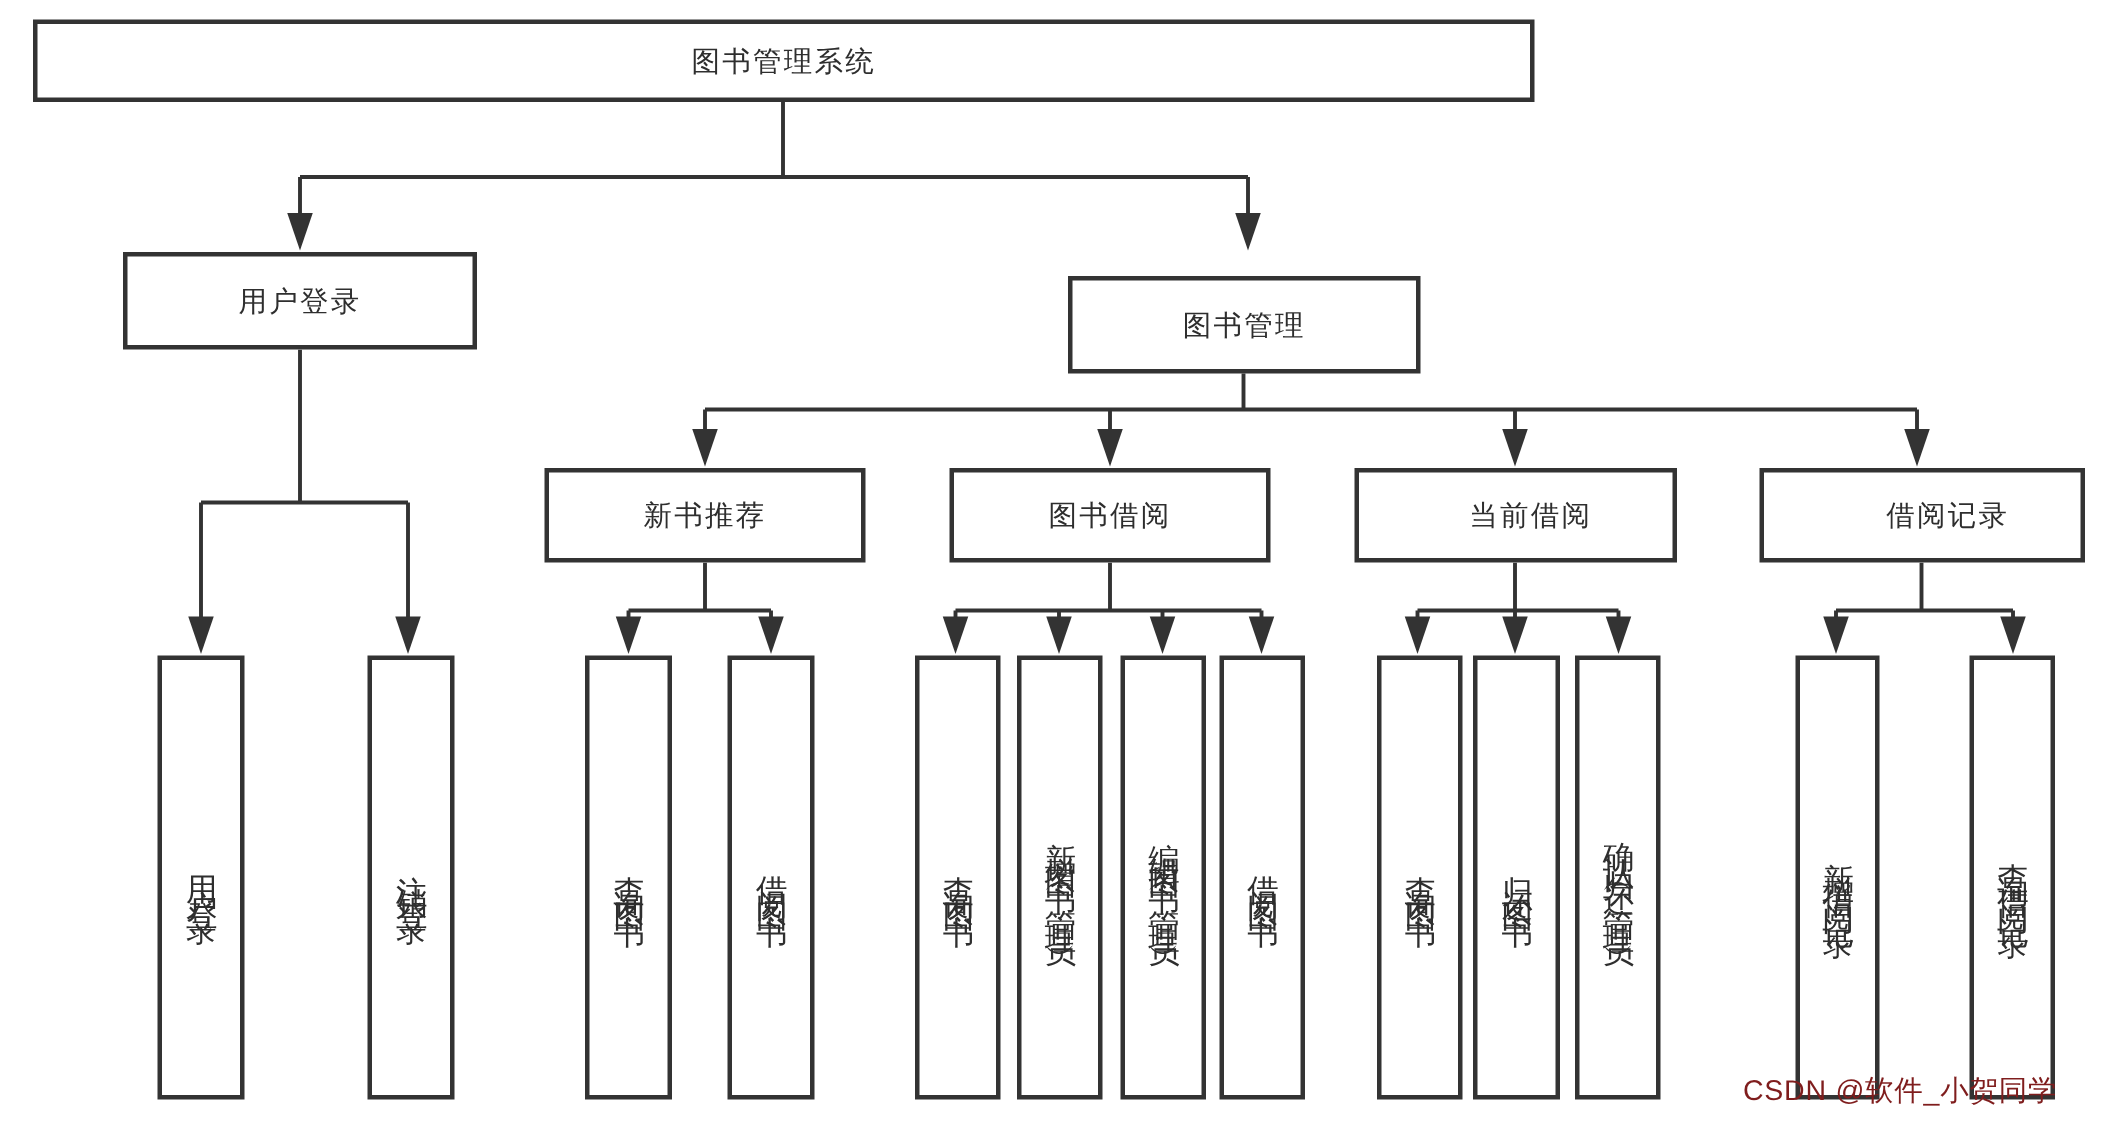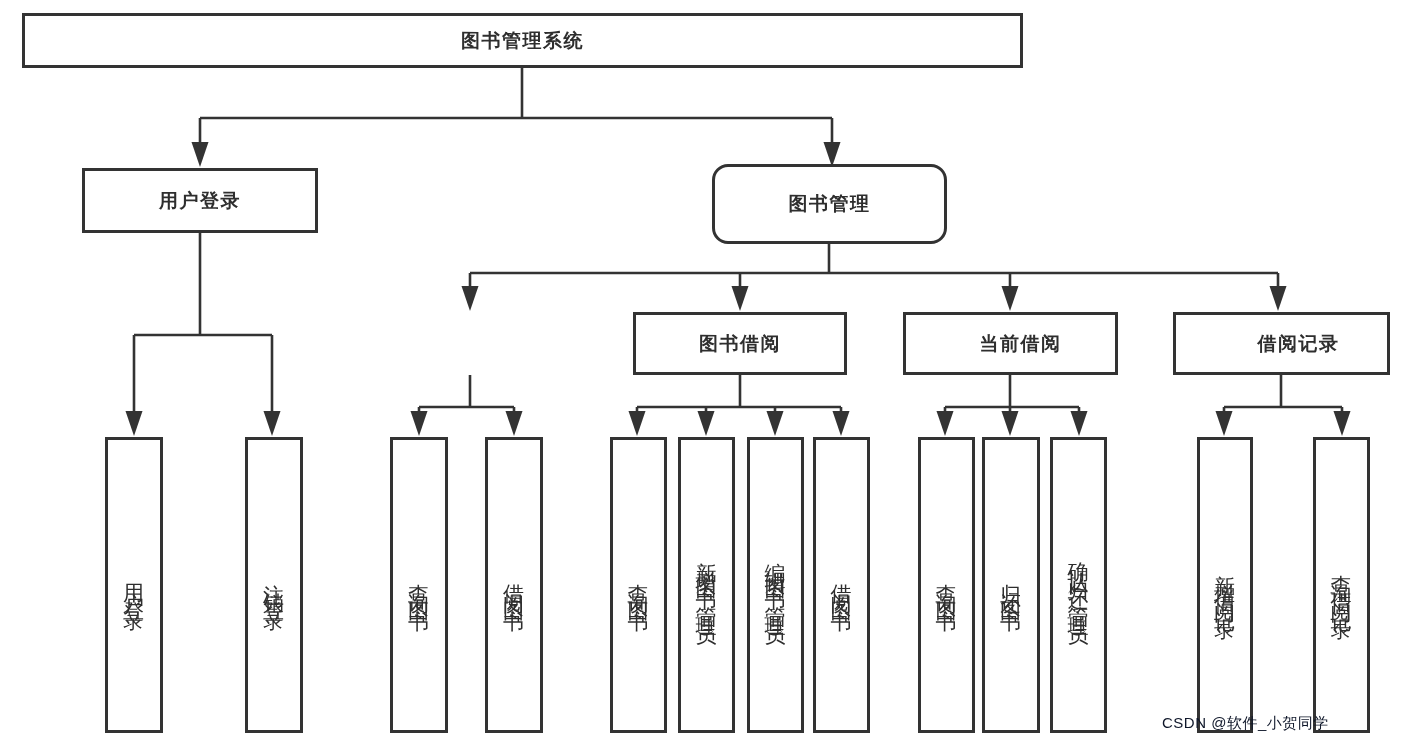--- a/index.html
+++ b/index.html
@@ -7,27 +7,27 @@
     position:relative;width:1405px;height:747px;background:#ffffff;
     font-family:"Liberation Sans","DejaVu Sans",sans-serif;overflow:hidden;
   }
   #connectors{position:absolute;left:0;top:0;width:1405px;height:747px;}
   .node{
     position:absolute;box-sizing:border-box;background:#ffffff;
     border:3px solid #333333;display:flex;align-items:center;justify-content:center;
     color:#2e2e2e;
   }
   .box-root{border-width:3px;}
-  .box-root .lbl,.box-h .lbl{font-size:19px;letter-spacing:1.5px;font-weight:700;}
+  .box-root .lbl,.box-h .lbl{font-size:19px;letter-spacing:1.5px;font-weight:400;}
   .box-v .lbl{
     writing-mode:vertical-rl;text-orientation:mixed;
     font-size:21px;letter-spacing:9px;line-height:1;font-weight:500;
   }
   #watermark{
-    position:absolute;color:#0f172a;font-size:15px;letter-spacing:0.5px;
+    position:absolute;color:#7f1d1d;font-size:19px;letter-spacing:0.5px;
     white-space:nowrap;z-index:5;text-align:right;
   }
 </style>
 </head>
 <body>
 
 <div id="stage">
 
   <svg id="connectors" viewBox="0 0 1405 747" xmlns="http://www.w3.org/2000/svg">
       <line x1="522" y1="68" x2="522" y2="118" stroke="#333333" stroke-width="2.6"></line>
@@ -84,24 +84,27 @@
       <polygon points="1333.5,411 1350.5,411 1342,436" fill="#333333"></polygon>
     </svg>
 
   <div class="node box-root" style="left:22px;top:13px;width:1001px;height:55px;">
     <span class="lbl">图书管理系统</span>
   </div>
 
   <div class="node box-h" style="left:82px;top:168px;width:236px;height:65px;">
     <span class="lbl">用户登录</span>
   </div>
-  <div class="node box-h" style="left:712px;top:164px;width:235px;height:80px;border-radius:16px;">
+  <div class="node box-h" style="left:712px;top:184px;width:235px;height:65px;">
     <span class="lbl">图书管理</span>
   </div>
 
+  <div class="node box-h" style="left:363px;top:312px;width:214px;height:63px;">
+    <span class="lbl">新书推荐</span>
+  </div>
   <div class="node box-h" style="left:633px;top:312px;width:214px;height:63px;justify-content:center;">
     <span class="lbl">图书借阅</span>
   </div>
   <div class="node box-h" style="left:903px;top:312px;width:215px;height:63px;padding-left:20px;">
     <span class="lbl">当前借阅</span>
   </div>
   <div class="node box-h" style="left:1173px;top:312px;width:217px;height:63px;padding-left:34px;">
     <span class="lbl">借阅记录</span>
   </div>
 

